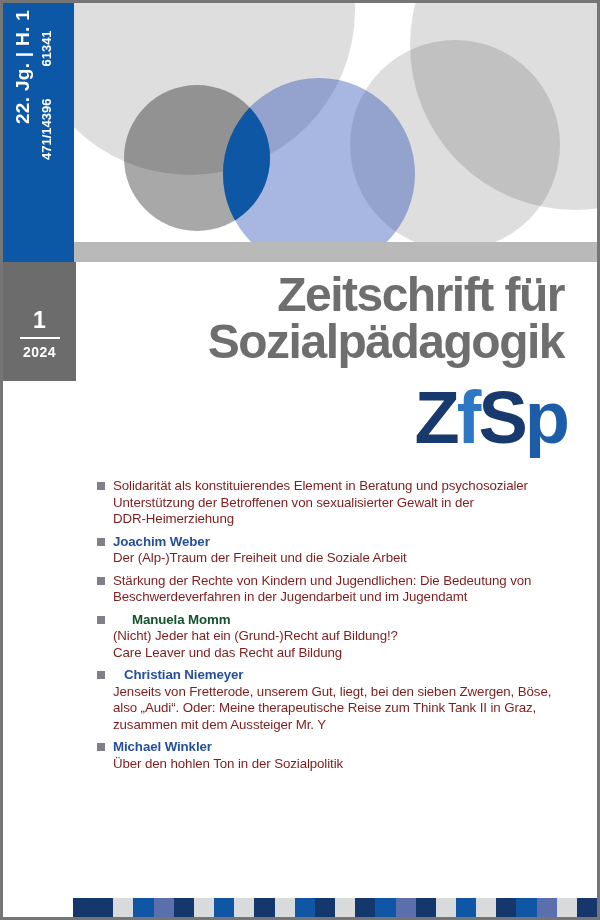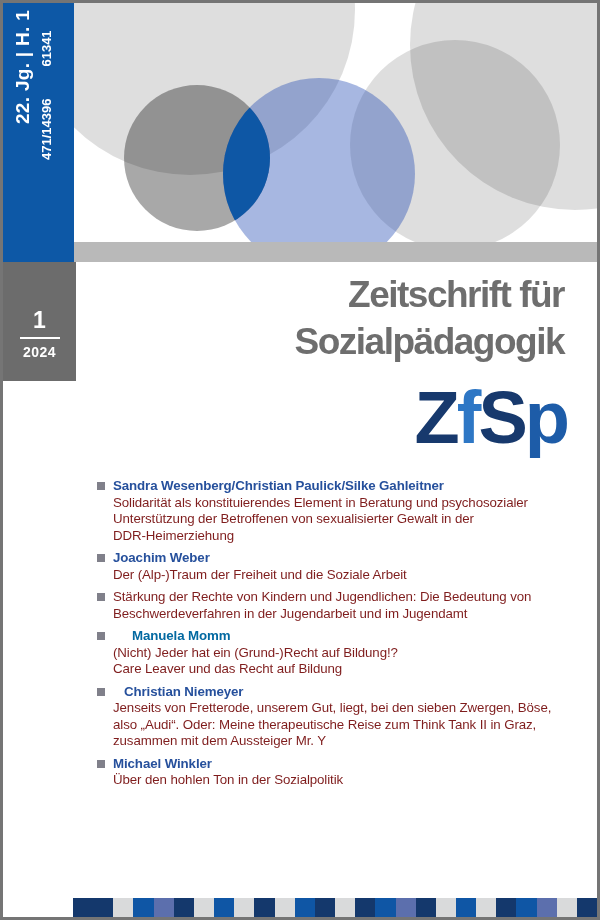--- a/index.html
+++ b/index.html
@@ -29,21 +29,21 @@
 
   
   .issue-box { position:absolute; left:3px; top:262px; width:73px; height:119px; z-index:10;
                color:#fff; text-align:center; box-sizing:border-box; padding-top:46px; }
   .issue-number { font-size:23px; font-weight:bold; line-height:24px; }
   .issue-rule { width:40px; height:2px; background:#fff; margin:5px auto 5px auto; }
   .issue-year { font-size:14px; font-weight:bold; letter-spacing:0.5px; }
 
   
   .journal-title { position:absolute; right:36px; top:271px; text-align:right;
-                   font-weight:bold; font-size:37px; line-height:47px; letter-spacing:-1.5px;
+                   font-weight:bold; font-size:48px; line-height:47px; letter-spacing:-1.5px;
                    color:#6e6e6e; white-space:pre-line; }
   .journal-abbrev { position:absolute; right:33px; top:378px; text-align:left;
                     font-weight:bold; font-size:74px; line-height:80px; letter-spacing:-3px; }
 
   
   .toc { position:absolute; left:97px; top:478px; width:476px; z-index:10; }
   .toc-entry { display:flex; margin-bottom:6px; }
   .toc-bullet { flex:0 0 16px; }
   .toc-bullet span { display:block; width:8px; height:8px; background:#80808a; margin-top:4px; }
   .toc-body { flex:1; font-size:13.3px; line-height:16.5px; letter-spacing:-0.1px; }
@@ -93,21 +93,20 @@
   <div class="journal-title">Zeitschrift für
 Sozialpädagogik</div>
   <div class="journal-abbrev" id="abbrev"><span style="color: rgb(23, 57, 109);">Z</span><span style="color: rgb(46, 119, 197);">f</span><span style="color: rgb(23, 57, 109);">S</span><span style="color: rgb(29, 92, 168);">p</span></div>
 
   <div class="toc" id="toc">
     <div class="toc-entry">
       <div class="toc-bullet">
           <span></span>
         </div>
       <div class="toc-body">
-        <div class="toc-authors" style="color: rgb(38, 80, 156);">Sandra Wesenberg/Christian Paulick/Silke Gahleitner</div>
         <div class="toc-title">Solidarität als konstituierendes Element in Beratung und psychosozialer
 Unterstützung der Betroffenen von sexualisierter Gewalt in der
 DDR-Heimerziehung</div>
       </div>
     </div>
 
     <div class="toc-entry">
       <div class="toc-bullet">
           <span></span>
         </div>
@@ -125,21 +124,21 @@
         <div class="toc-title">Stärkung der Rechte von Kindern und Jugendlichen: Die Bedeutung von
 Beschwerdeverfahren in der Jugendarbeit und im Jugendamt</div>
       </div>
     </div>
 
     <div class="toc-entry">
       <div class="toc-bullet">
           <span></span>
         </div>
       <div class="toc-body">
-        <div class="toc-authors" style="color: #0369a1; padding-left: 19px;">Manuela Momm</div>
+        <div class="toc-authors" style="color: #14532d; padding-left: 19px;">Manuela Momm</div>
         <div class="toc-title">(Nicht) Jeder hat ein (Grund-)Recht auf Bildung!?
 Care Leaver und das Recht auf Bildung</div>
       </div>
     </div>
 
     <div class="toc-entry">
       <div class="toc-bullet">
           <span></span>
         </div>
       <div class="toc-body">

